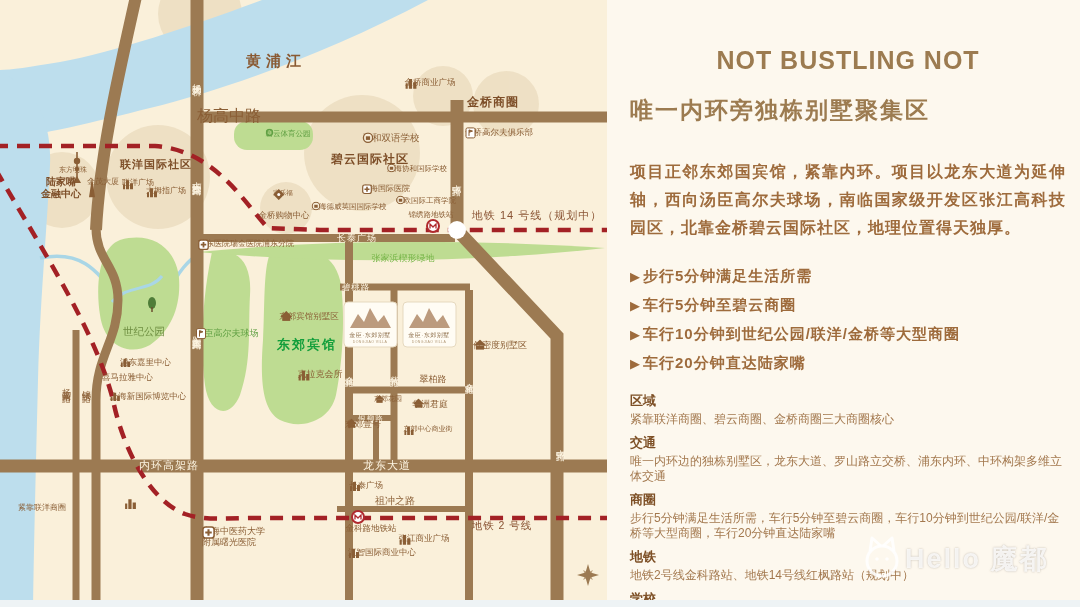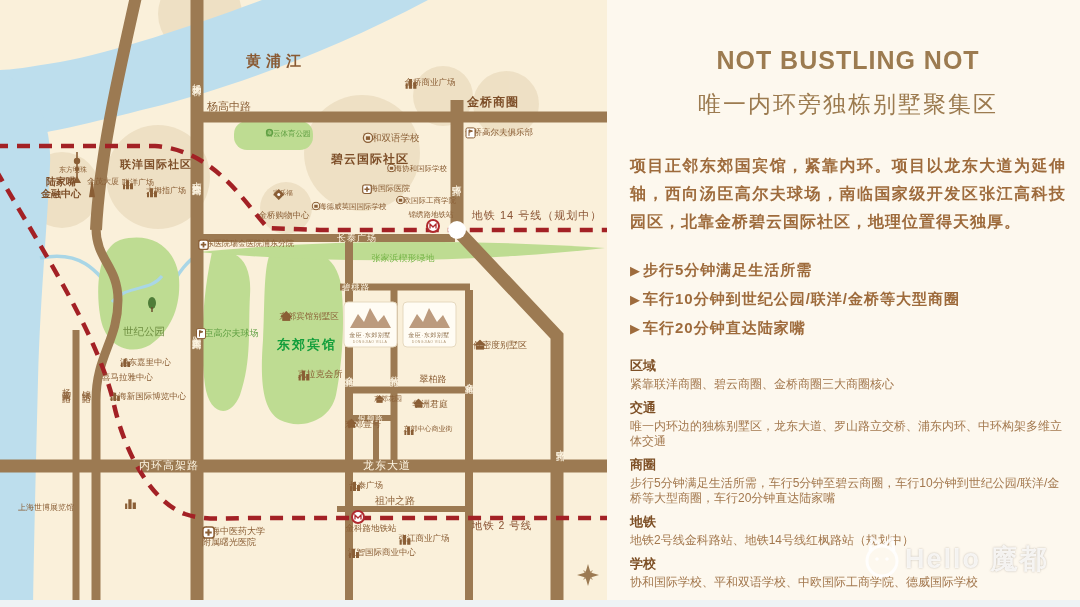--- a/index.html
+++ b/index.html
@@ -20,21 +20,21 @@
   .river-name{font-weight:bold;color:#8a5a33;font-size:15px;letter-spacing:5px;}
   .proj{font-weight:bold;color:#129e3b;font-size:13px;letter-spacing:2px;}
   .metroline{color:#8a5434;font-size:11px;letter-spacing:1px;}
   .plaque-txt{position:absolute;transform:translate(-50%,0);text-align:center;z-index:6;color:#8a6a45;}
   .plaque-txt .cn{font-size:6px;letter-spacing:.5px;}
   .plaque-txt .en{font-size:3.5px;color:#b39a78;letter-spacing:.4px;}
   
   .panel{position:absolute;left:607px;top:0;width:473px;height:447px;background:#fdf8ee;
          box-sizing:border-box;padding:46px 14px 0 23px;}
   .title-en{font-size:25px;font-weight:bold;color:#9c7b50;text-align:center;letter-spacing:1px;}
-  .title-zh{font-size:23px;font-weight:normal;color:#9c7b50;text-align:center;margin-top:14px;letter-spacing:2px;}
+  .title-zh{font-size:23px;font-weight:bold;color:#9c7b50;text-align:left;margin-top:20px;letter-spacing:2px;}
   .intro{margin-top:32px;font-size:16px;font-weight:bold;color:#9e6b3c;line-height:28px;
          letter-spacing:1px;text-align:justify;}
   .bullets{margin-top:20px;}
   .bullet{font-size:15px;font-weight:bold;color:#9e6b3c;line-height:28px;letter-spacing:1px;}
   .bullet .tri{margin-right:2px;font-size:13px;}
   .sections{margin-top:14px;}
   .section{margin-bottom:7px;}
   .sec-h{font-size:13px;font-weight:bold;color:#7e5026;margin-bottom:2px;}
   .sec-b{font-size:12px;color:#a3784e;line-height:15px;}
   
@@ -126,21 +126,21 @@
       <g transform="translate(588,575)" fill="#9c7a52">
         <path d="M0,-11 L2.5,-2.5 L11,0 L2.5,2.5 L0,11 L-2.5,2.5 L-11,0 L-2.5,-2.5 Z"></path>
         <path d="M0,-7 L1.8,-1.8 L7,0 L1.8,1.8 L0,7 L-1.8,1.8 L-7,0 L-1.8,-1.8 Z" transform="rotate(45)" opacity="0.7"></path>
       </g>
     </svg>
 
     <div class="ml river-name" style="left:276px;top:61px">黄浦江</div>
     <div class="ml vert w" style="left:197px;top:78px">杨浦大桥</div>
     <div class="ml vert w" style="left:197px;top:177px">内环高架路</div>
     <div class="ml vert w" style="left:197px;top:331px">罗山高架路</div>
-    <div class="ml" style="left:229px;top:107px;font-size:11px">杨高中路</div>
+    <div class="ml" style="left:229px;top:116px;font-size:16px">杨高中路</div>
     <div class="ml vert" style="left:66px;top:385px;font-size:9px">杨高南路</div>
     <div class="ml vert" style="left:86px;top:386px;font-size:9px">锦绣路</div>
     <div class="ml vert w" style="left:457px;top:179px">中环路</div>
     <div class="ml vert w" style="left:561px;top:444px">中环路</div>
     <div class="ml w" style="left:387px;top:466px;font-size:11px">龙东大道</div>
     <div class="ml w" style="left:169px;top:466px;font-size:11px">内环高架路</div>
     <div class="ml w" style="left:357px;top:238px;font-size:9px">长泰广场</div>
     <div class="ml w" style="left:356px;top:287px;font-size:8.5px">碧桃路</div>
     <div class="ml vert w" style="left:349px;top:370px;font-size:9px">金科路</div>
     <div class="ml vert w" style="left:394px;top:370px;font-size:9px">紫竹路</div>
@@ -354,21 +354,21 @@
       <svg width="12" height="12" viewBox="0 0 12 12">
           <path d="M1,11 V6 h2 v5 z M4,11 V2 h3 v9 z M8,11 V5 h3 v6 z" fill="#8a5e35"></path>
         </svg>
       <span style="font-size:8.5px">汇智国际商业中心</span>
     </div>
     <div class="ml" style="left:124px;top:497px">
       <svg width="13" height="13" viewBox="0 0 12 12">
           <path d="M1,11 V6 h2 v5 z M4,11 V2 h3 v9 z M8,11 V5 h3 v6 z" fill="#8a5e35"></path>
         </svg>
     </div>
-    <div class="ml left" style="left:18px;top:508px;font-size:8px">上海世博展览馆</div>
+    <div class="ml left" style="left:18px;top:508px;font-size:8px">紧靠联洋商圈</div>
     <div class="ml left prow" style="left:202px;top:537px">
       <svg width="13" height="13" viewBox="0 0 10 10">
           <rect x="0.7" y="0.7" width="8.6" height="8.6" rx="2" fill="#fff" stroke="#8a5e35" stroke-width="1.2"></rect>
           <path d="M5,2.5 V7.5 M2.5,5 H7.5" stroke="#8a5e35" stroke-width="1.6"></path>
         </svg>
       <span style="font-size:9px;line-height:11px;text-align:left">
         <span style="display:block">上海中医药大学</span>
         <span style="display:block">附属曙光医院</span>
       </span>
     </div>
@@ -384,20 +384,23 @@
   </div>
 
   <div class="panel">
     <div class="title-en">NOT BUSTLING NOT</div>
     <div class="title-zh">唯一内环旁独栋别墅聚集区</div>
     <div class="intro">项目正邻东郊国宾馆，紧靠内环。项目以龙东大道为延伸轴，西向汤臣高尔夫球场，南临国家级开发区张江高科技园区，北靠金桥碧云国际社区，地理位置得天独厚。</div>
 
     <div class="bullets">
       <div class="bullet">
         <span class="tri">▶</span><span>步行5分钟满足生活所需</span>
+      </div>
+      <div class="bullet">
+        <span class="tri">▶</span><span>车行5分钟至碧云商圈</span>
       </div>
       <div class="bullet">
         <span class="tri">▶</span><span>车行10分钟到世纪公园/联洋/金桥等大型商圈</span>
       </div>
       <div class="bullet">
         <span class="tri">▶</span><span>车行20分钟直达陆家嘴</span>
       </div>
     </div>
 
     <div class="sections">

